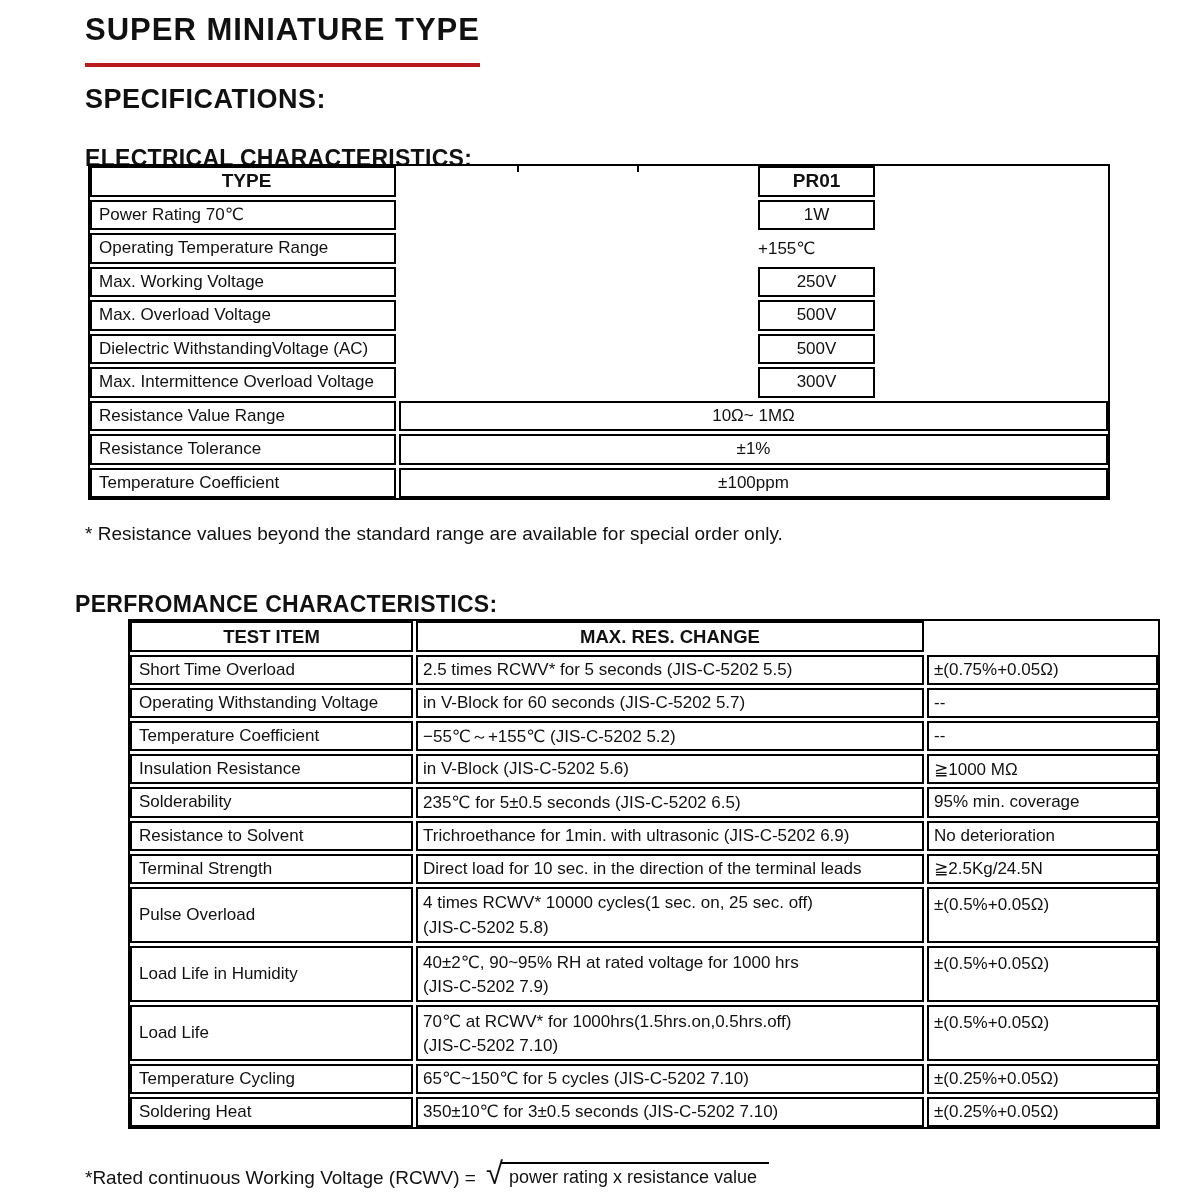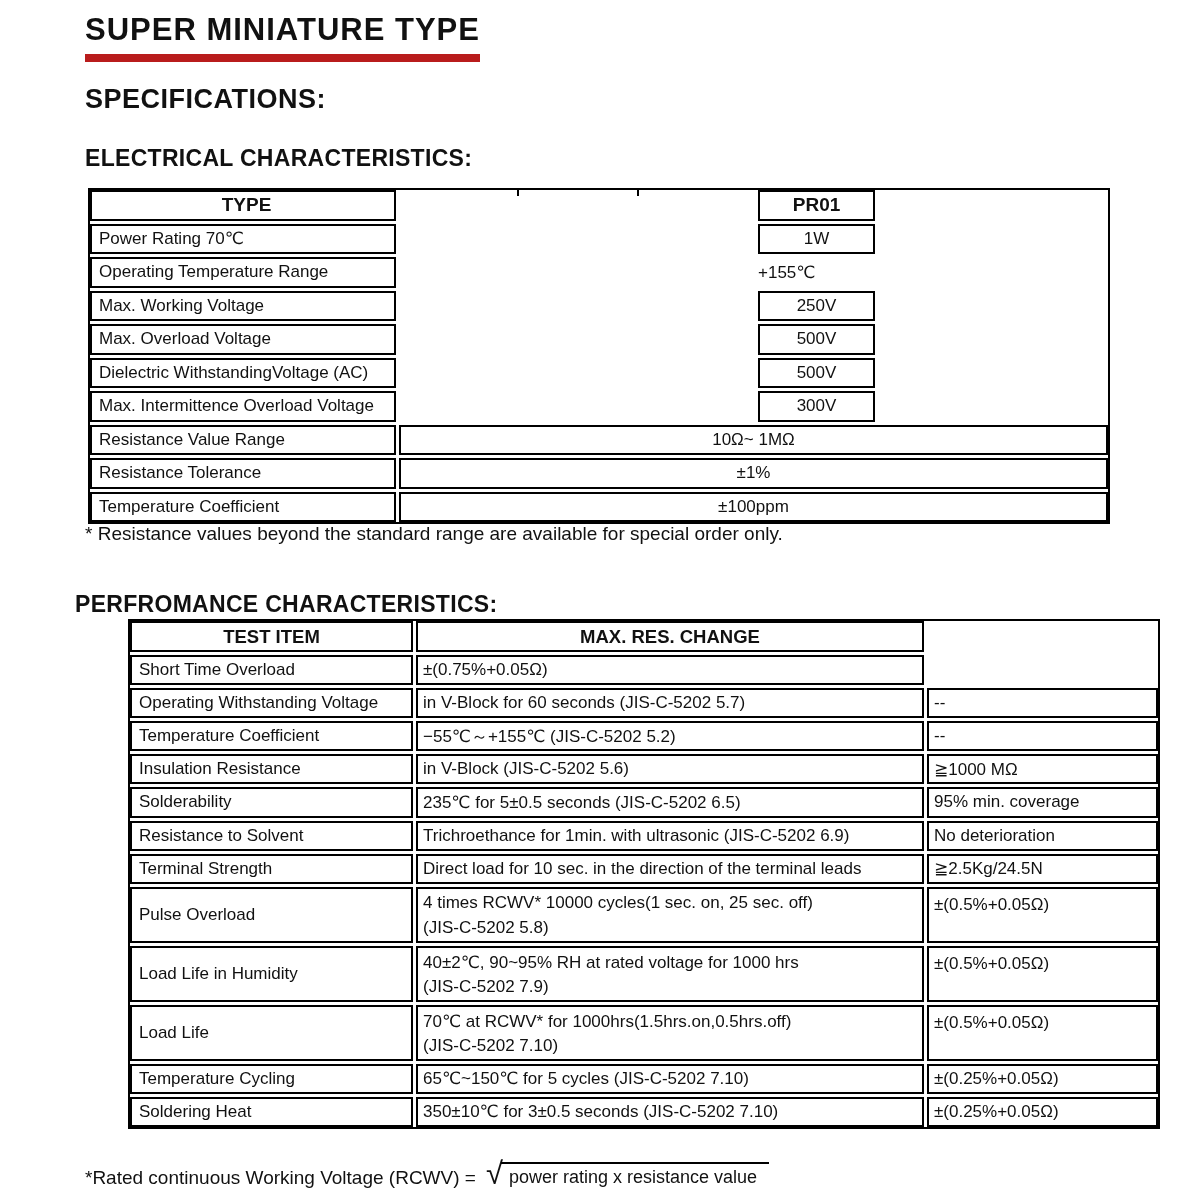--- a/index.html
+++ b/index.html
@@ -8,31 +8,31 @@
     position:relative;
     font-family:"Liberation Sans","DejaVu Sans",sans-serif;
     color:#111;
   }
   .abs { position:absolute; }
 
   
   .doc-title {
     left:85px; top:12px;
     font-size:31px; font-weight:bold; letter-spacing:1px;
-    border-bottom:8px solid #b91c1c; padding-bottom:6px;
+    border-bottom:4px solid #b91c1c; padding-bottom:15px;
     display:inline-block;
   }
   .h-spec  { left:85px; top:84px;  font-size:27px; font-weight:bold; letter-spacing:0.5px; }
   .h-sect  { font-size:23px; font-weight:bold; letter-spacing:0.3px; }
   .h-elec  { left:85px; top:145px;text-align:right; }
   .h-perf  { left:75px; top:591px; }
 
   
   .etable {
-    left:88px; top:188px; width:1022px; height:336px;
+    left:88px; top:164px; width:1022px; height:336px;
     border:2px solid #000;
     display:grid;
     grid-template-columns:306px 356px 117px 1fr;
     grid-template-rows:repeat(10,1fr);
     gap:3px;
     font-size:17px;
     position:absolute;
   }
   .etable .cell {
     border:2px solid #000;
@@ -134,20 +134,21 @@
 <div class="abs note1">* Resistance values beyond the standard range are available for special order only.</div>
 
 <div class="abs h-sect h-perf">PERFROMANCE CHARACTERISTICS:</div>
 
 <div class="ptable">
 
   <div class="cell head" style="grid-row:1">TEST ITEM</div>
   <div class="cell head" style="grid-row:1">MAX. RES. CHANGE</div>
 
   <div class="cell item" style="grid-row:2">Short Time Overload</div>
+  <div class="cell meth" style="grid-row:2">2.5 times RCWV* for 5 seconds (JIS-C-5202 5.5)</div>
   <div class="cell chg" style="grid-row:2">±(0.75%+0.05Ω)</div>
 
   <div class="cell item" style="grid-row:3">Operating Withstanding Voltage</div>
   <div class="cell meth" style="grid-row:3">in V-Block for 60 seconds (JIS-C-5202 5.7)</div>
   <div class="cell chg" style="grid-row:3">--</div>
 
   <div class="cell item" style="grid-row:4">Temperature Coefficient</div>
   <div class="cell meth" style="grid-row:4">−55℃～+155℃  (JIS-C-5202 5.2)</div>
   <div class="cell chg" style="grid-row:4">--</div>
 

